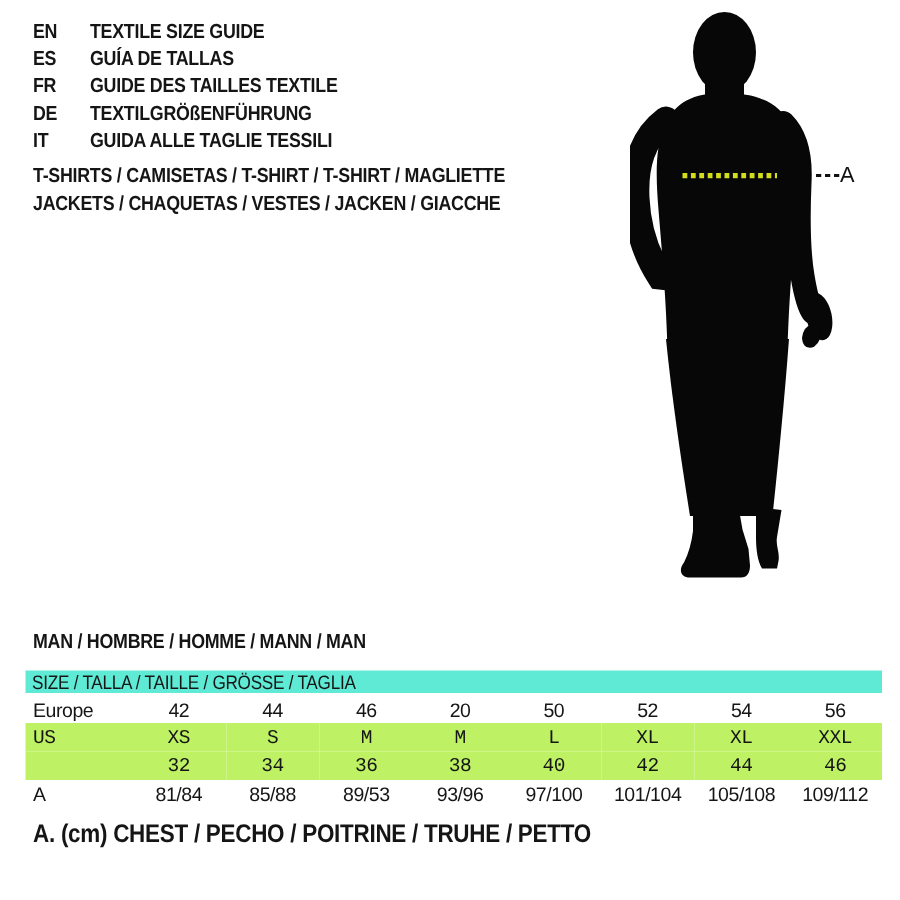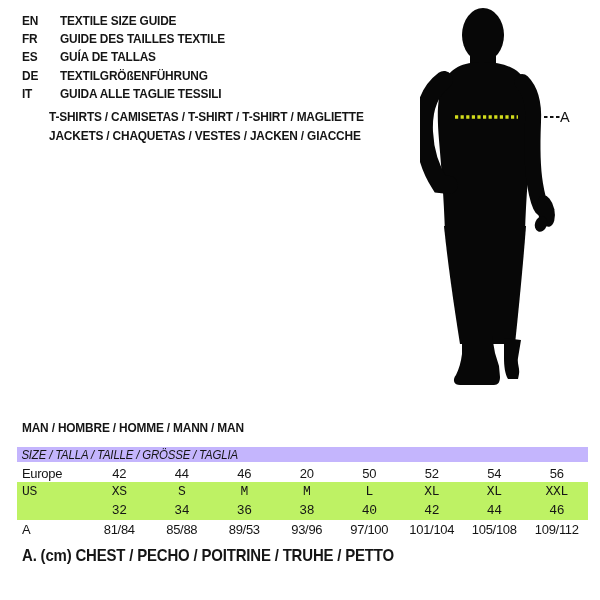--- a/index.html
+++ b/index.html
@@ -10,60 +10,60 @@
     -webkit-font-smoothing:antialiased;
   }
   .cond{display:inline-block;transform:scaleX(0.88);transform-origin:0 50%;letter-spacing:-0.2px;white-space:nowrap;}
 
   
   .lang-list{position:absolute;left:22px;top:11px;}
   .lang-row{display:flex;height:18.3px;align-items:center;font-weight:bold;font-size:13.5px;}
   .lang-code{width:38px;flex:0 0 38px;}
 
   
-  .cats{position:absolute;left:22px;top:108px;font-weight:bold;font-size:13.5px;line-height:18.5px;margin-left:27px;}
+  .cats{position:absolute;left:22px;top:108px;font-weight:bold;font-size:13.5px;line-height:18.5px;}
 
   
   .figure{position:absolute;left:420px;top:8px;width:145px;height:385px;}
   .label-a{position:absolute;left:560px;top:110px;font-size:14.5px;line-height:15px;color:#111;}
 
   
   .man-line{position:absolute;left:22px;top:420px;font-weight:bold;font-size:13.5px;}
 
   
   .size-table{position:absolute;left:17px;top:447px;width:571px;border-collapse:collapse;table-layout:fixed;font-size:13px;}
   .size-table td,.size-table th{padding:0;margin:0;font-weight:normal;letter-spacing:-0.3px;}
   .size-table .hdr-row th{
-    background:#c4b5fd;height:15px;text-align:left;border-bottom:2px solid #ffffff;font-style:italic;
+    background:#5eead4;height:15px;text-align:left;border-bottom:2px solid #ffffff;
   }
   .size-table .hdr-row .cond{font-size:13px;}
   .size-table tbody tr{height:19px;}
   .size-table .row-band{background:#bef264;font-family:Liberation Mono, monospace;}
   .size-table td.rowlabel{text-align:left;padding-left:5px;}
   .size-table td.val{text-align:center;}
   .hdr-pad{padding-left:5px;}
 
   
   .footer-note{position:absolute;left:22px;top:546px;font-weight:bold;font-size:17px;}
 </style>
 </head>
 <body>
 
 <div class="lang-list">
   <div class="lang-row">
     <span class="lang-code"><span class="cond">EN</span></span>
     <span class="lang-label"><span class="cond">TEXTILE SIZE GUIDE</span></span>
   </div>
   <div class="lang-row">
+    <span class="lang-code"><span class="cond">ES</span></span>
+    <span class="lang-label"><span class="cond">GUÍA DE TALLAS</span></span>
+  </div>
+  <div class="lang-row">
     <span class="lang-code"><span class="cond">FR</span></span>
     <span class="lang-label"><span class="cond">GUIDE DES TAILLES TEXTILE</span></span>
-  </div>
-  <div class="lang-row">
-    <span class="lang-code"><span class="cond">ES</span></span>
-    <span class="lang-label"><span class="cond">GUÍA DE TALLAS</span></span>
   </div>
   <div class="lang-row">
     <span class="lang-code"><span class="cond">DE</span></span>
     <span class="lang-label"><span class="cond">TEXTILGRÖßENFÜHRUNG</span></span>
   </div>
   <div class="lang-row">
     <span class="lang-code"><span class="cond">IT</span></span>
     <span class="lang-label"><span class="cond">GUIDA ALLE TAGLIE TESSILI</span></span>
   </div>
 </div>

